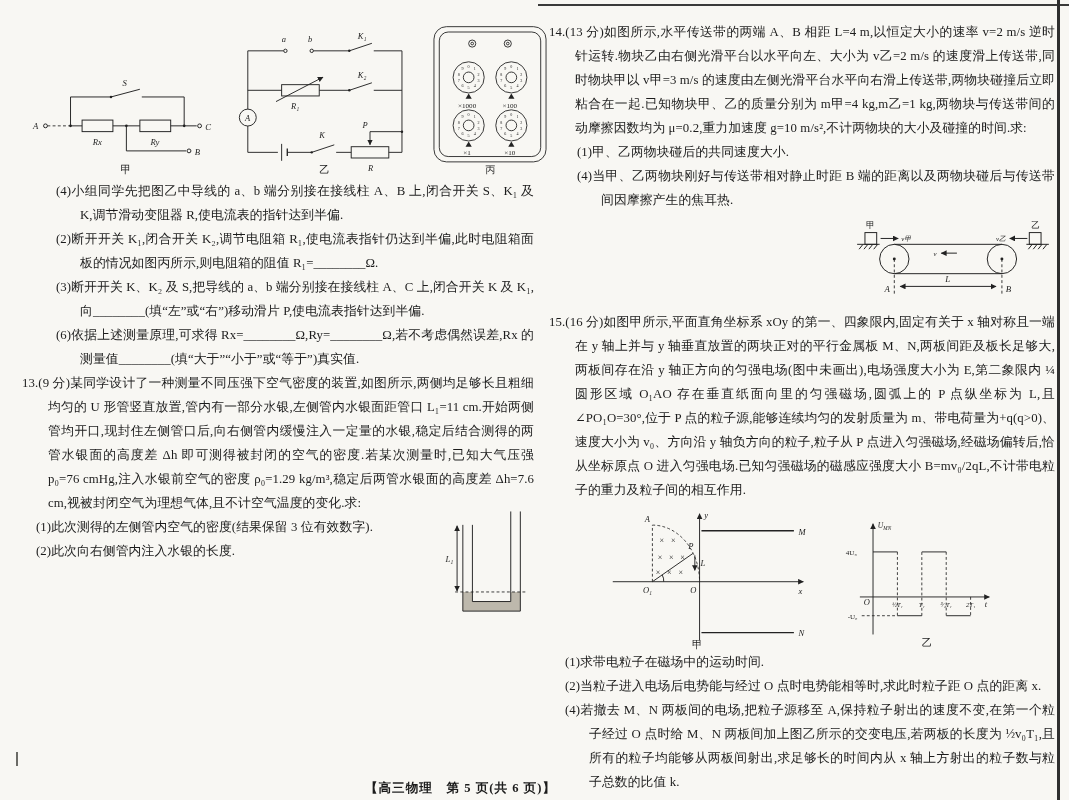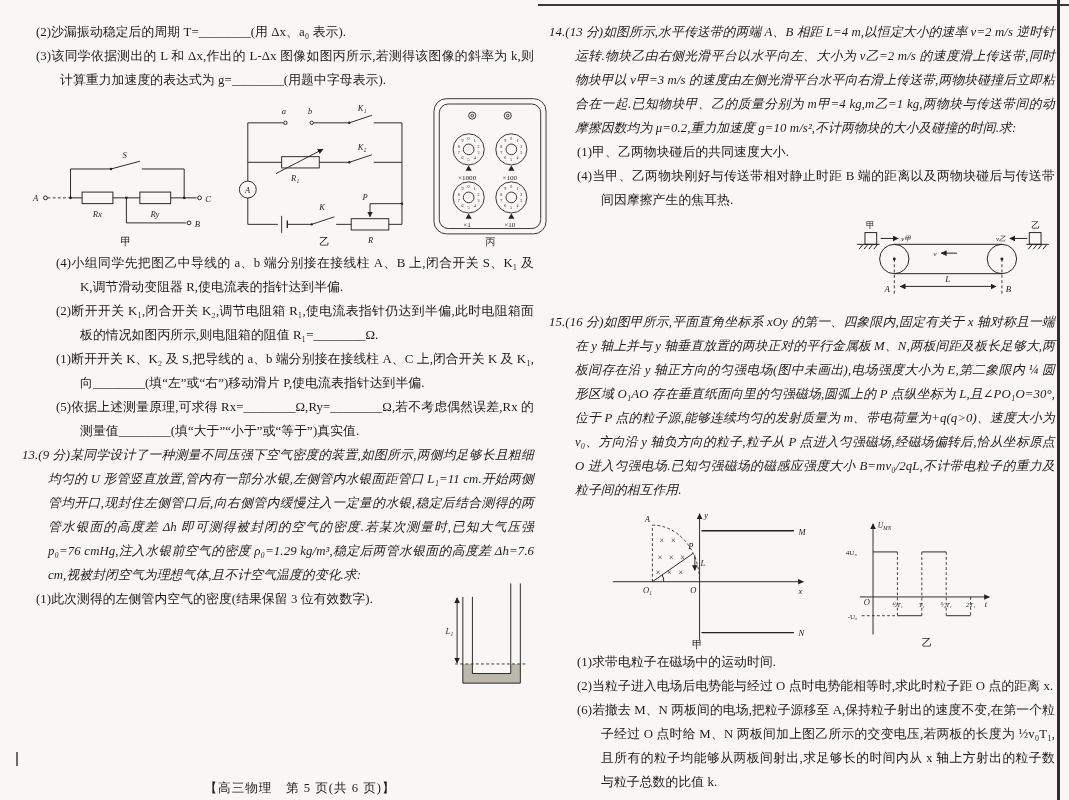--- a/index.html
+++ b/index.html
@@ -10,31 +10,31 @@
     color:#1c1c1c;
   }
   .sheet{position:relative;width:1069px;height:800px;background:#f8f7f3;overflow:hidden;}
   .scan-edge-top{position:absolute;left:538px;top:4px;width:531px;height:2px;background:#3a3a3a;}
   .scan-edge-right{position:absolute;left:1057px;top:0;width:3px;height:800px;background:#2f2f2f;}
   .scan-mark-bl{position:absolute;left:16px;top:752px;width:2px;height:14px;background:#6b6b66;}
   .col{position:absolute;top:20px;}
   .col-left{left:22px;width:512px;}
   .col-right{left:549px;width:506px;}
   .p{margin:0;font-size:12.8px;line-height:24px;text-align:justify;letter-spacing:.1px;}
-  .hang-num{padding-left:26px;text-indent:-26px;font-style:italic;}   
+  .hang-num{padding-left:26px;text-indent:-26px;}   
   .hang-part{padding-left:24px;text-indent:-24px;}  
   .intro{margin-left:14px;}
   .parts{margin-left:34px;font-family:Liberation Serif, serif;}
   .figrow{display:flex;align-items:flex-end;gap:14px;margin:4px 0 2px 10px;}
   .q13-bottom{position:relative;min-height:116px;}
   .q13-bottom .parts{width:360px;margin-left:14px;}
   .fig-utube{position:absolute;right:6px;top:-6px;}
   .fig-conveyor-wrap{text-align:right;margin:2px 4px 2px 0;}
   .figrow15{display:flex;align-items:flex-end;gap:34px;margin:4px 0 2px 60px;}
-  .footer{position:absolute;width:512px;text-align:center;font-size:12.6px;font-weight:normal;letter-spacing:1px;top:760px;}
+  .footer{position:absolute;width:512px;text-align:right;font-size:12.6px;font-weight:bold;letter-spacing:1px;top:760px;}
   .footer-left{left:22px;}
   
   svg{overflow:visible;}
   .ln{stroke:#222;stroke-width:1;fill:none;}
   .ln2{stroke:#222;stroke-width:1.4;fill:none;}
   .dash{stroke:#222;stroke-width:.9;fill:none;stroke-dasharray:3 2.4;}
   .dot{fill:#222;stroke:none;}
   .flab{font-size:9px;font-style:italic;font-family:"Liberation Serif","DejaVu Serif",serif;fill:#1c1c1c;}
   .fsm{font-size:7px;font-style:italic;fill:#1c1c1c;}
   .fcap{font-size:11px;font-style:normal;fill:#1c1c1c;}
@@ -53,24 +53,20 @@
     </marker>
   </defs>
 </svg>
 
 <div class="sheet">
   <div class="scan-edge-top"></div>
   <div class="scan-edge-right"></div>
   <div class="scan-mark-bl"></div>
 
   <div class="col col-left">
-    <div class="intro">
-      <p class="p hang-part">(2)沙漏振动稳定后的周期 T=________(用 Δx、a₀ 表示).</p>
-      <p class="p hang-part">(3)该同学依据测出的 L 和 Δx,作出的 L-Δx 图像如图丙所示,若测得该图像的斜率为 k,则计算重力加速度的表达式为 g=________(用题中字母表示).</p>
-    </div>
 
 
     <div class="figrow">
 
       <svg width="183" height="110" viewBox="0 0 190 112">
         <text class="flab" x="1" y="63">A</text>
         <circle class="ln" cx="14" cy="60" r="2"></circle>
         <line class="dash" x1="16" y1="60" x2="40" y2="60"></line>
         <circle class="dot" cx="40" cy="60" r="1.4"></circle>
         <line class="ln" x1="40" y1="60" x2="52" y2="60"></line>
@@ -215,29 +211,30 @@
             <text x="83.1" y="106.2" class="dialnum">9</text>
           </g>
         <text class="fmul" x="82" y="147">×10</text>
         <text class="fcap" x="61" y="168">丙</text>
       </svg>
     </div>
 
     <div class="parts">
       <p class="p hang-part">(4)小组同学先把图乙中导线的 a、b 端分别接在接线柱 A、B 上,闭合开关 S、K₁ 及 K,调节滑动变阻器 R,使电流表的指针达到半偏.</p>
       <p class="p hang-part">(2)断开开关 K₁,闭合开关 K₂,调节电阻箱 R₁,使电流表指针仍达到半偏,此时电阻箱面板的情况如图丙所示,则电阻箱的阻值 R₁=________Ω.</p>
-      <p class="p hang-part">(1)断开开关 K、K₂ 及 S,把导线的 a、b 端分别接在接线柱 A、C 上,闭合开关 K 及 K₁,向________(填“左”或“右”)移动滑片 P,使电流表指针达到半偏.</p>
-      <p class="p hang-part">(5)依据上述测量原理,可求得 Rx=________Ω,Ry=________Ω,若不考虑偶然误差,Rx 的测量值________(填“大于”“小于”或“等于”)真实值.</p>
+      <p class="p hang-part">(3)断开开关 K、K₂ 及 S,把导线的 a、b 端分别接在接线柱 A、C 上,闭合开关 K 及 K₁,向________(填“左”或“右”)移动滑片 P,使电流表指针达到半偏.</p>
+      <p class="p hang-part">(6)依据上述测量原理,可求得 Rx=________Ω,Ry=________Ω,若不考虑偶然误差,Rx 的测量值________(填“大于”“小于”或“等于”)真实值.</p>
     </div>
 
     <p class="p hang-num">13.(9 分)某同学设计了一种测量不同压强下空气密度的装置,如图所示,两侧均足够长且粗细均匀的 U 形管竖直放置,管内有一部分水银,左侧管内水银面距管口 L₁=11 cm.开始两侧管均开口,现封住左侧管口后,向右侧管内缓慢注入一定量的水银,稳定后结合测得的两管水银面的高度差 Δh 即可测得被封闭的空气的密度.若某次测量时,已知大气压强 p₀=76 cmHg,注入水银前空气的密度 ρ₀=1.29 kg/m³,稳定后两管水银面的高度差 Δh=7.6 cm,视被封闭空气为理想气体,且不计空气温度的变化.求:</p>
 
     <div class="q13-bottom">
       <div class="parts">
         <p class="p hang-part">(1)此次测得的左侧管内空气的密度(结果保留 3 位有效数字).</p>
+        <p class="p hang-part">(2)此次向右侧管内注入水银的长度.</p>
       </div>
 
       <svg class="fig-utube" width="92" height="118" viewBox="0 0 96 122">
         <path class="mercury" d="M28,86 L38,86 L38,96 L78,96 L78,86 L88,86 L88,106 L28,106 Z"></path>
         <polyline class="ln" points="28,16 28,106 88,106 88,2"></polyline>
         <polyline class="ln" points="38,16 38,96 78,96 78,2"></polyline>
         <line class="dash" x1="20" y1="86" x2="94" y2="86"></line>
         <line class="ln" x1="22" y1="17" x2="22" y2="85" marker-start="url(#ah)" marker-end="url(#ah)"></line>
         <text class="flab" x="10" y="55">L₁</text>
       </svg>
@@ -354,20 +351,20 @@
         <g text-anchor="middle">
           <text class="fsm" x="58" y="99">½T₁</text>
           <text class="fsm" x="84" y="99">T₁</text>
           <text class="fsm" x="110" y="99">³⁄₂T₁</text>
           <text class="fsm" x="136" y="99">2T₁</text>
         </g>
         <text class="fcap" x="84" y="140">乙</text>
       </svg>
     </div>
 
-    <div class="parts" style="margin-left:28px;">
+    <div class="parts" style="margin-left:16px;">
       <p class="p hang-part">(1)求带电粒子在磁场中的运动时间.</p>
       <p class="p hang-part">(2)当粒子进入电场后电势能与经过 O 点时电势能相等时,求此时粒子距 O 点的距离 x.</p>
-      <p class="p hang-part">(6)若撤去 M、N 两板间的电场,把粒子源移至 A,保持粒子射出的速度不变,在第一个粒子经过 O 点时给 M、N 两板间加上图乙所示的交变电压,若两板的长度为 ½v₀T₁,且所有的粒子均能够从两板间射出,求足够长的时间内从 x 轴上方射出的粒子数与粒子总数的比值 k.</p>
+      <p class="p hang-part">(4)若撤去 M、N 两板间的电场,把粒子源移至 A,保持粒子射出的速度不变,在第一个粒子经过 O 点时给 M、N 两板间加上图乙所示的交变电压,若两板的长度为 ½v₀T₁,且所有的粒子均能够从两板间射出,求足够长的时间内从 x 轴上方射出的粒子数与粒子总数的比值 k.</p>
     </div>
 
   </div>
 </div>
 
 </body></html>

